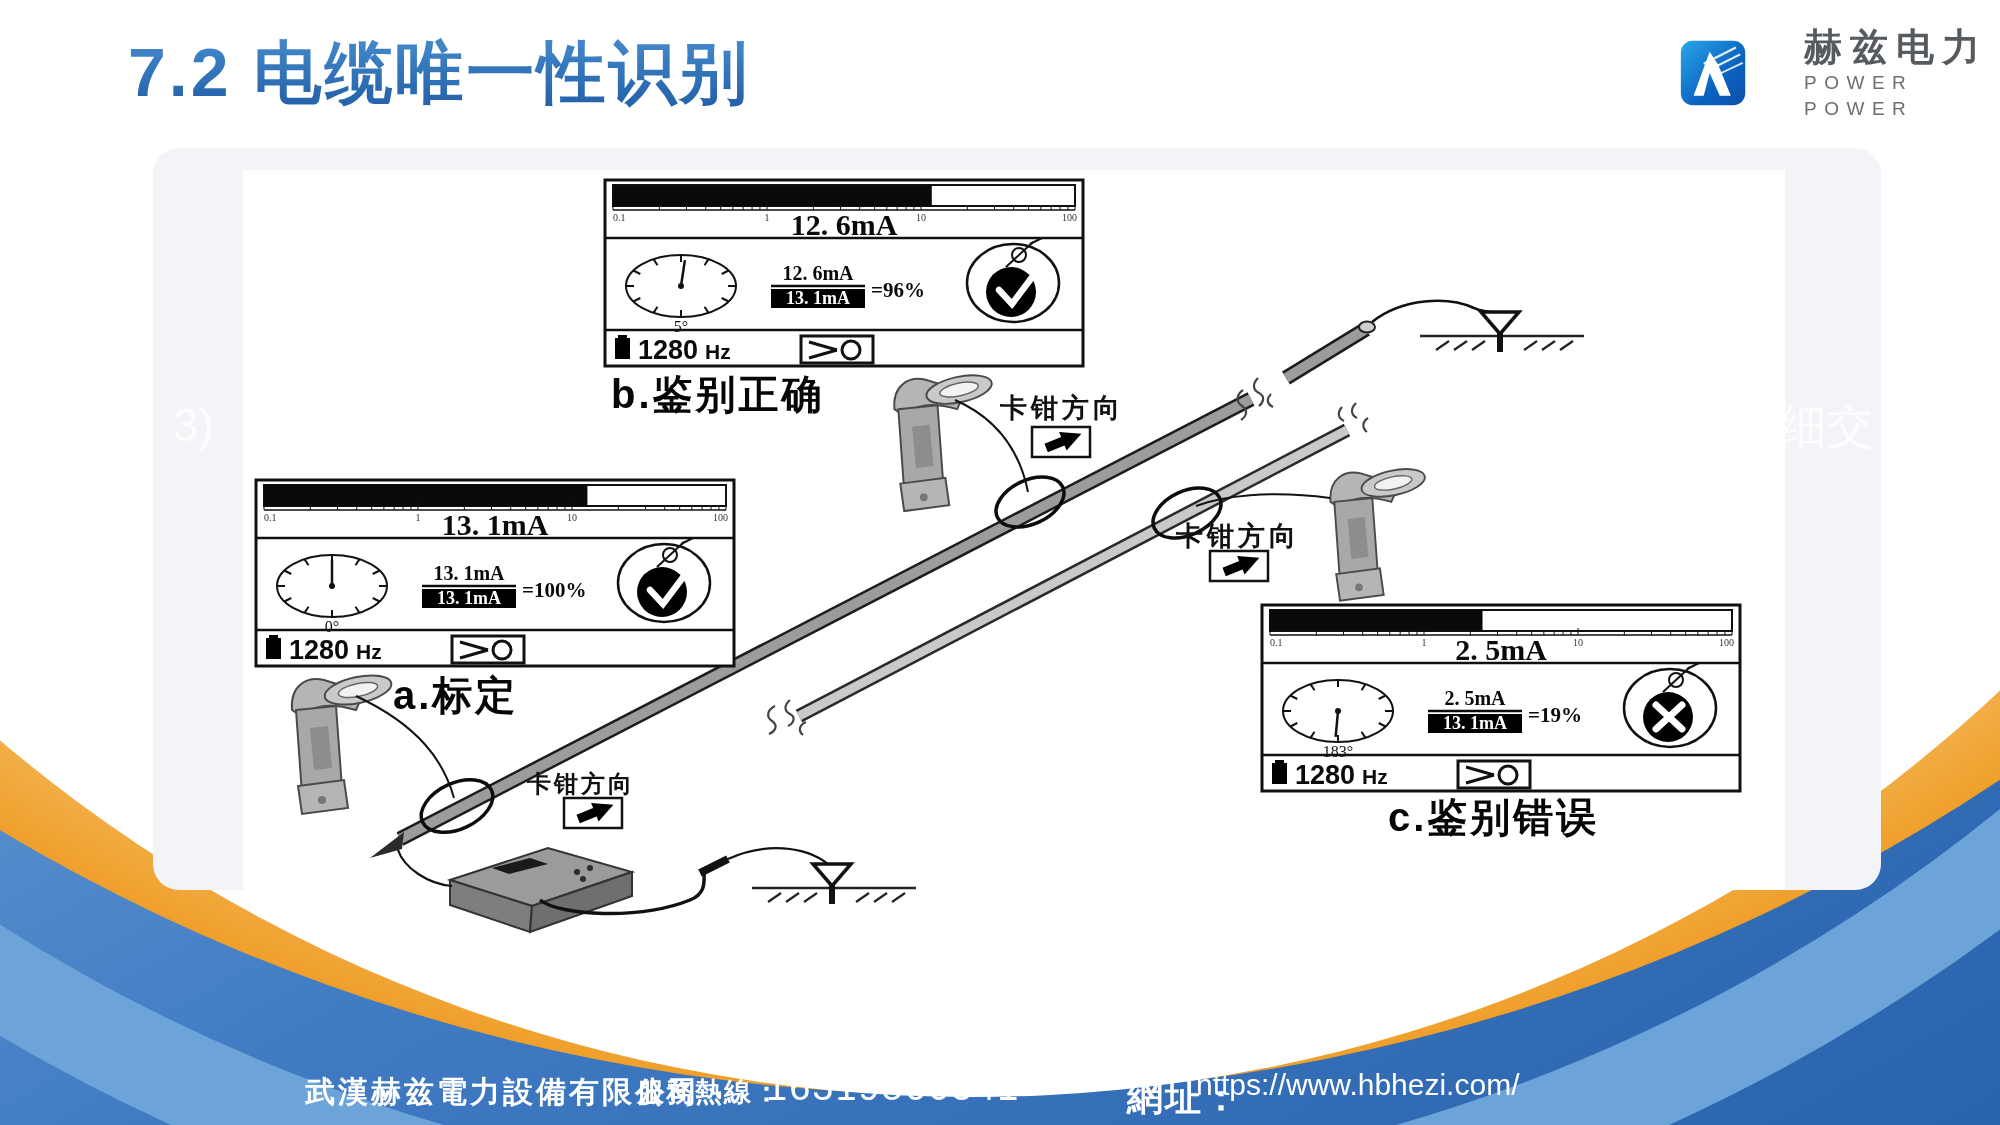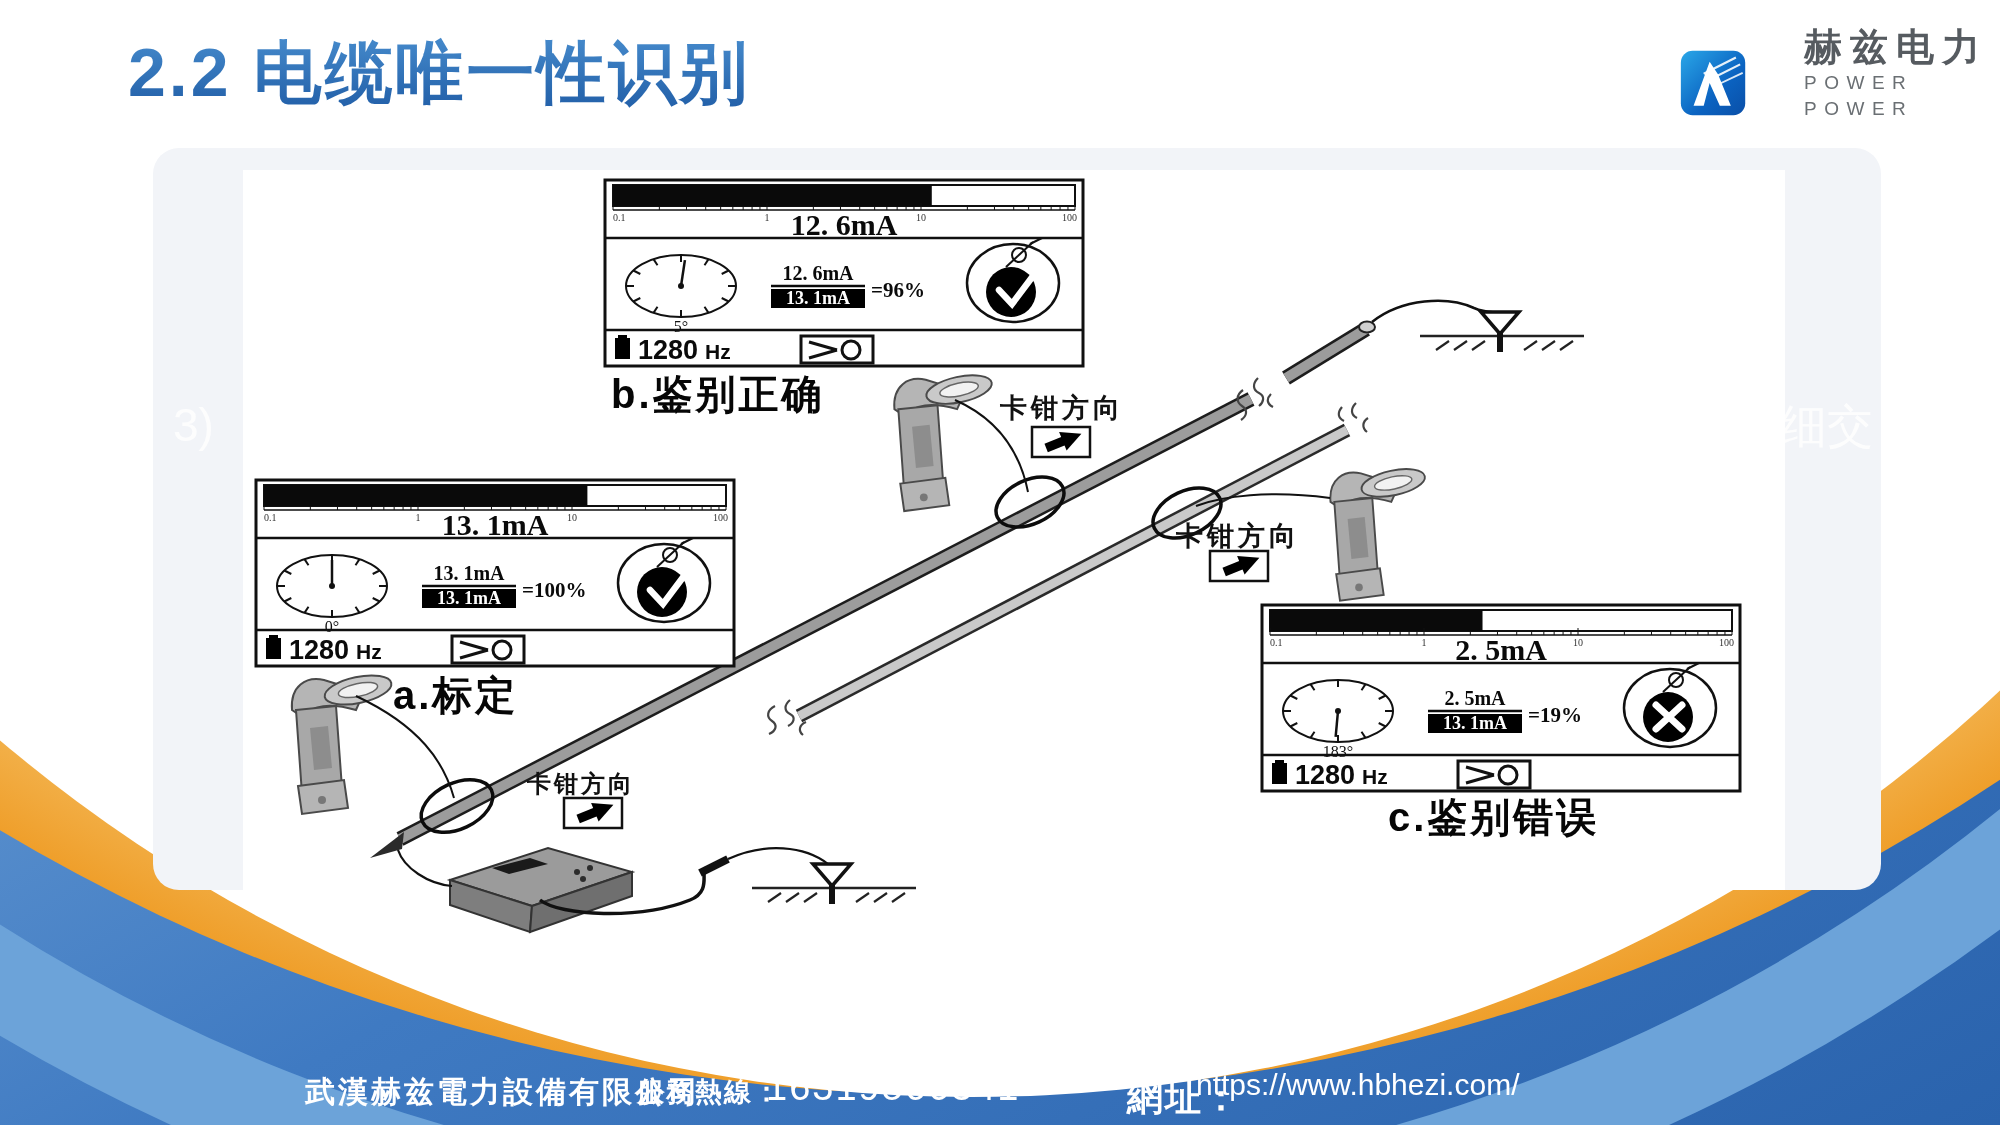--- a/index.html
+++ b/index.html
@@ -10,21 +10,21 @@
          background:#f2f4f8;border-radius:26px;z-index:1;overflow:hidden;}
   .panel-inner{position:absolute;left:90px;top:22px;width:1542px;height:720px;background:#ffffff;}
   .ghost{position:absolute;color:#ffffff;opacity:.85;font-size:46px;font-weight:300;z-index:1;}
   .ghost-left{left:20px;top:250px;}
   .ghost-right{left:1628px;top:248px;}
   .diagram{position:absolute;left:0;top:0;z-index:3;pointer-events:none;}
   .title{position:absolute;left:128px;top:28px;z-index:4;font-size:68px;font-weight:800;letter-spacing:3px;
          background:linear-gradient(180deg,#4a8fd0 0%,#2a69b0 70%,#1f5ca6 100%);
          -webkit-background-clip:text;background-clip:text;color:transparent;
          font-family:"Liberation Sans",sans-serif;}
-  .logo{position:absolute;left:1680px;top:24px;z-index:4;display:flex;align-items:flex-end;gap:44px;}
+  .logo{position:absolute;left:1680px;top:24px;z-index:4;display:flex;align-items:center;gap:44px;}
   .logo-texts{margin-left:14px;display:flex;flex-direction:column;}
   .logo-cn{font-size:38px;font-weight:800;color:#565b60;letter-spacing:8px;line-height:46px;}
   .logo-en{font-size:19px;color:#6a6f73;letter-spacing:7.5px;line-height:26px;}
   .footer{position:absolute;left:0;top:1066px;width:1844px;height:50px;z-index:4;color:#fff;}
   .footer span{position:absolute;white-space:nowrap;}
   .f-company{left:305px;top:6px;font-family:"Liberation Serif",serif;font-weight:700;font-size:30px;letter-spacing:3px;}
   .f-hotlabel{left:637px;top:8px;font-family:Liberation Sans, sans-serif;font-weight:700;font-size:27px;letter-spacing:2px;}
   .f-hotline{left:766px;top:0px;font-size:38px;font-weight:400;letter-spacing:2px;}
   .f-urllabel{left:1127px;top:8px;font-family:"Liberation Serif",serif;font-weight:700;font-size:36px;letter-spacing:2px;}
   .f-url{left:1196px;top:2px;font-size:30px;font-weight:400;}
@@ -52,21 +52,21 @@
     <circle cx="960" cy="-778" r="1873" fill="url(#orangeg)"></circle>
     <circle cx="972" cy="-406" r="1503" fill="#ffffff"></circle>
   </svg>
 
   <div class="panel">
     <div class="panel-inner"></div>
     <div class="ghost ghost-left">3)</div>
     <div class="ghost ghost-right">细交</div>
   </div>
 
-  <div class="title">2.2 电缆唯一性识别</div>
+  <div class="title">7.2 电缆唯一性识别</div>
 
   <div class="logo">
     <svg width="78" height="78" viewBox="0 0 78 78">
       <defs>
         <linearGradient id="logograd" x1="0" y1="0" x2="1" y2="1">
           <stop offset="0" stop-color="#2aa7e8"></stop>
           <stop offset="0.6" stop-color="#0b63c1"></stop>
           <stop offset="1" stop-color="#0a4fa8"></stop>
         </linearGradient>
       </defs>

